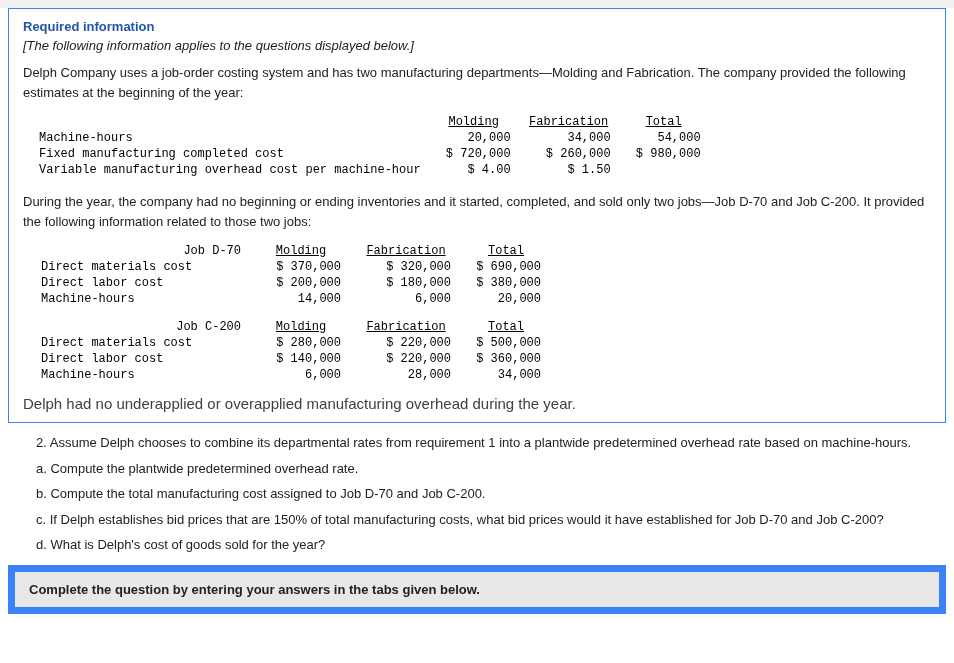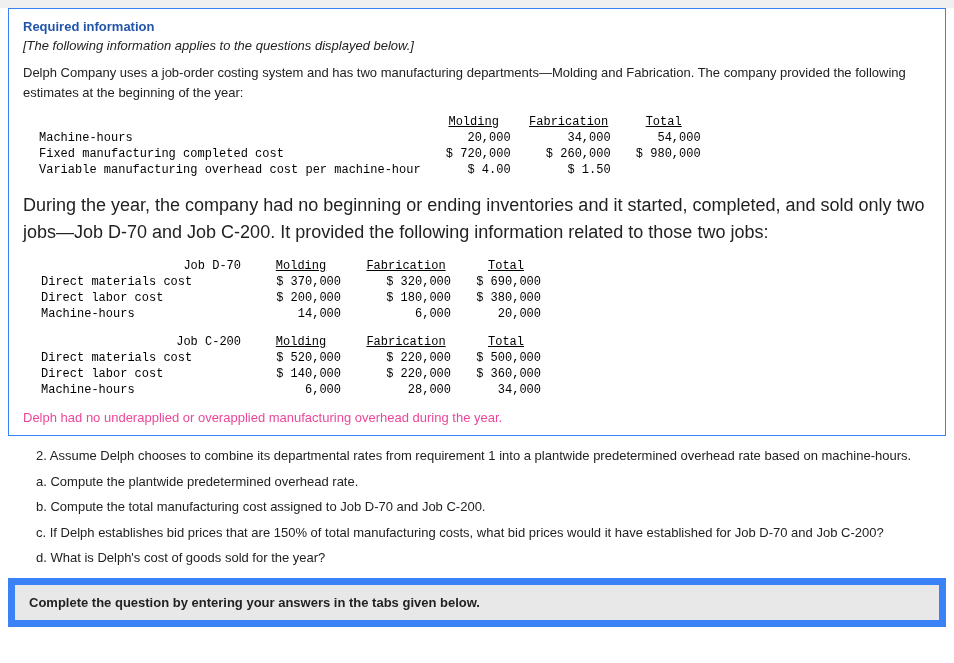--- a/index.html
+++ b/index.html
@@ -59,21 +59,21 @@
     }
     .col-header {
       text-align: center;
       font-weight: normal;
       text-decoration: underline;
     }
     .col-value {
       text-align: right;
     }
     .mid-text {
-      font-size: 18px;
+      font-size: 13px;
       margin-bottom: 12px;
       color: #222;
       line-height: 1.5;
     }
     .job-table-wrapper {
       margin-bottom: 12px;
     }
     .job-table {
       border-collapse: collapse;
       font-size: 12px;
@@ -92,22 +92,22 @@
       text-align: center;
       text-decoration: underline;
     }
     .job-table .label-cell {
       text-align: left;
     }
     .job-table .value-cell {
       text-align: right;
     }
     .no-overhead-text {
-      font-size: 13px;
-      color: #ec4899;
+      font-size: 15px;
+      color: #404040;
       margin-top: 12px;
     }
     .bottom-section {
       margin: 10px 8px 0 8px;
       padding: 0;
     }
     .question-text {
       font-size: 13px;
       color: #222;
       margin-bottom: 6px;
@@ -204,21 +204,21 @@
       <table class="job-table">
         <tbody>
             <tr class="job-header-row">
           <td style="width:220px;">Job C-200</td>
           <td class="col-header-cell" style="width:100px;">Molding</td>
           <td class="col-header-cell" style="width:110px;">Fabrication</td>
           <td class="col-header-cell" style="width:90px;">Total</td>
         </tr>
         <tr>
           <td class="label-cell">Direct materials cost</td>
-          <td class="value-cell">$ 520,000</td>
+          <td class="value-cell">$ 280,000</td>
           <td class="value-cell">$ 220,000</td>
           <td class="value-cell">$ 500,000</td>
         </tr>
         <tr>
           <td class="label-cell">Direct labor cost</td>
           <td class="value-cell">$ 140,000</td>
           <td class="value-cell">$ 220,000</td>
           <td class="value-cell">$ 360,000</td>
         </tr>
         <tr>

